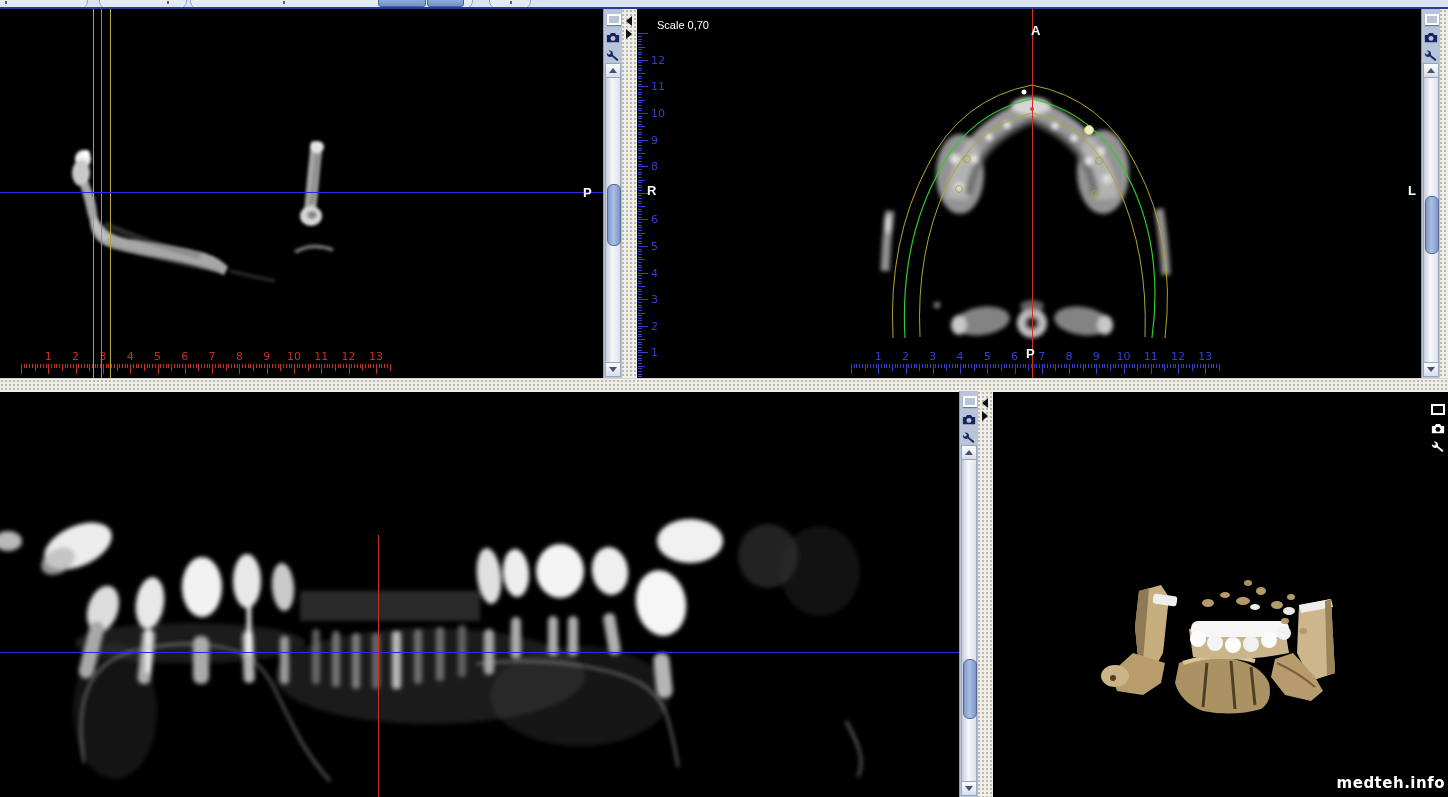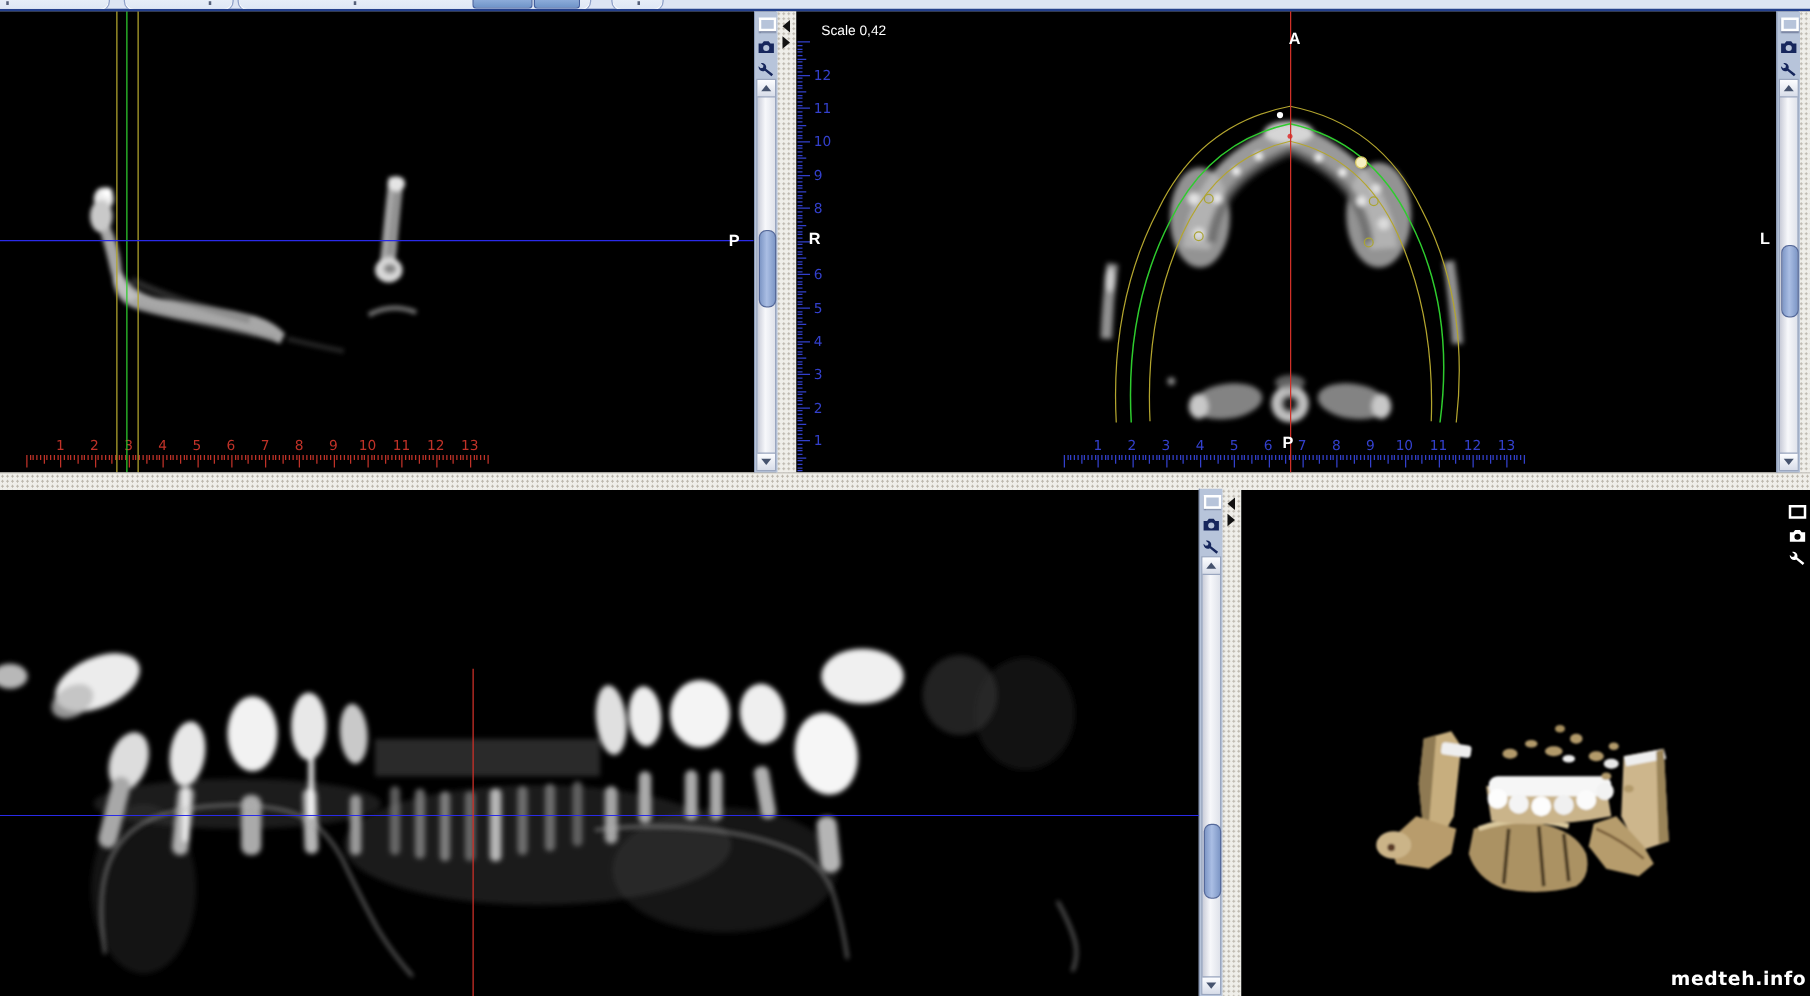--- a/index.html
+++ b/index.html
@@ -635,21 +635,21 @@
         <b style="top: 257.6px; left: 14px;">4</b>
         <b style="top: 231px; left: 14px;">5</b>
         <b style="top: 204.4px; left: 14px;">6</b>
         <b style="top: 151.2px; left: 14px;">8</b>
         <b style="top: 124.6px; left: 14px;">9</b>
         <b style="top: 98px; left: 14px;">10</b>
         <b style="top: 71.4px; left: 14px;">11</b>
         <b style="top: 44.8px; left: 14px;">12</b>
       </div>
     <div class="vline" id="tr-red" style="left: 395px; background: rgb(208, 48, 40);"></div>
-    <span class="slabel" style="left:20px;top:10px">Scale 0,42</span>
+    <span class="slabel" style="left:20px;top:10px">Scale 0,70</span>
     <span class="olabel" style="left:394px;top:14px">A</span>
     <span class="olabel" style="left:10px;top:174px">R</span>
     <span class="olabel" style="left:771px;top:174px">L</span>
     <span class="olabel" style="left:389px;top:337px">P</span>
   </div>
 
   <div class="strip" id="tr-strip">
     <div class="maxicon" style="top:5px"></div>
     <svg class="stripsvg" style="top:22px" viewBox="0 0 16 13">
       <path d="M1,3.5 h3.2 l1.6,-2.2 h4.4 l1.6,2.2 H15 v8.5 H1 Z" fill="currentColor"></path>

